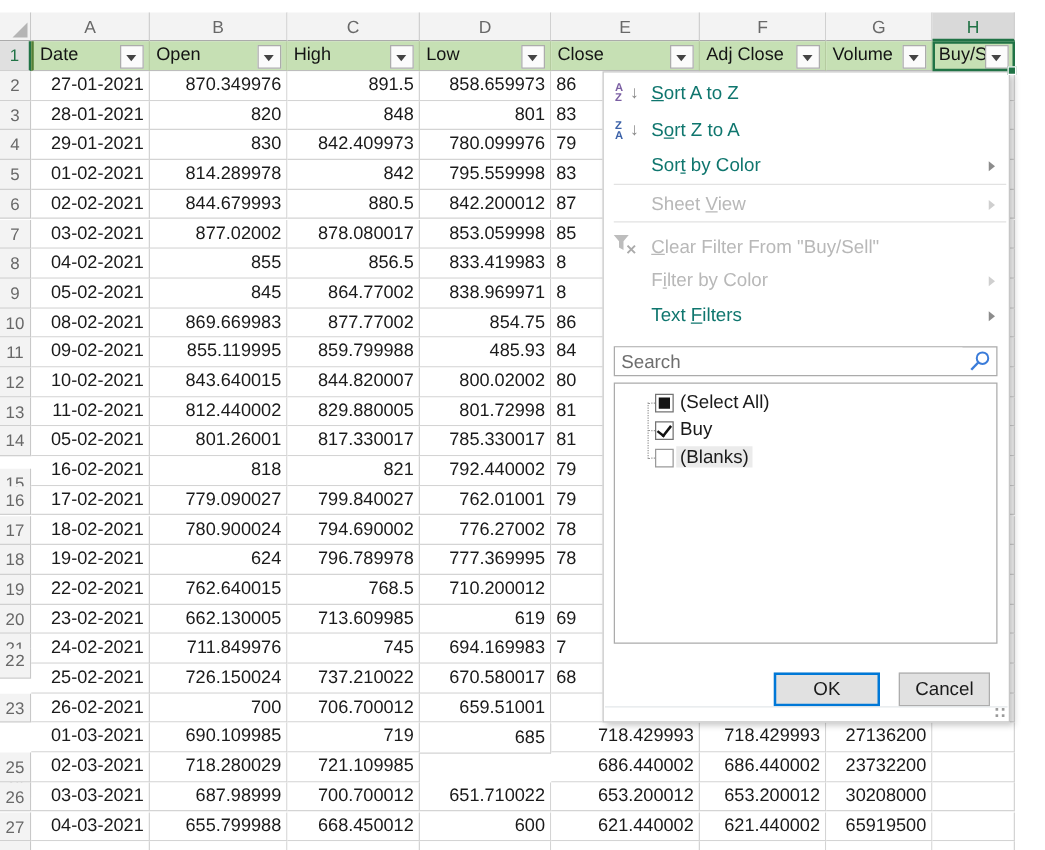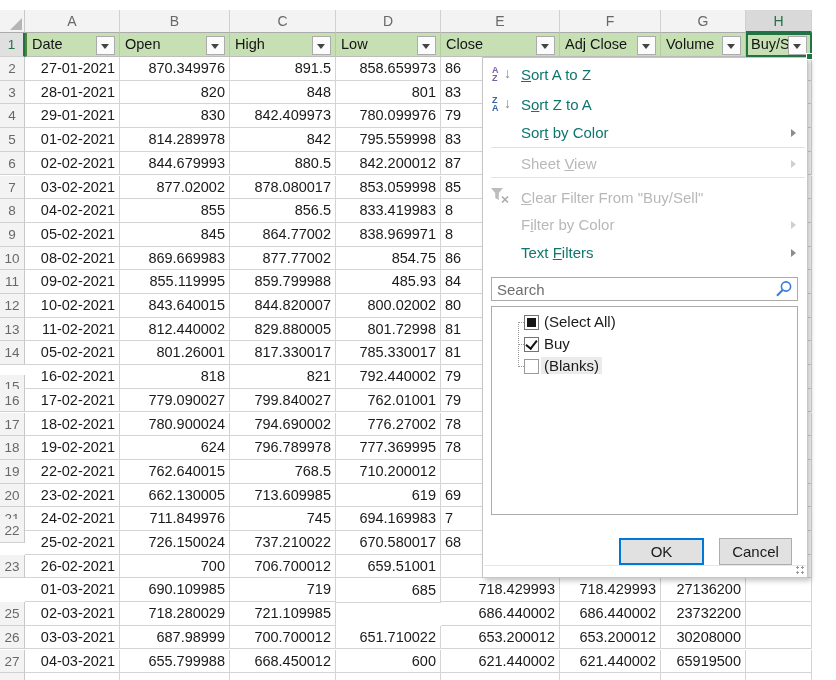--- a/index.html
+++ b/index.html
@@ -129,21 +129,21 @@
       <div class="gut" style="top: 294px; height: 23.7px; line-height: 23.7px;">12</div>
       <div class="gut" style="top: 317.7px; height: 23.7px; line-height: 23.7px;">13</div>
       <div class="gut" style="top: 341.4px; height: 23.7px; line-height: 23.7px;">14</div>
       <div class="gut" style="top: 375px; height: 23.7px; line-height: 23.7px; text-decoration: underline;">15</div>
       <div class="gut" style="top: 388.8px; height: 23.7px; line-height: 23.7px;">16</div>
       <div class="gut" style="top: 412.5px; height: 23.7px; line-height: 23.7px;">17</div>
       <div class="gut" style="top: 436.2px; height: 23.7px; line-height: 23.7px;">18</div>
       <div class="gut" style="top: 459.9px; height: 23.7px; line-height: 23.7px;">19</div>
       <div class="gut" style="top: 483.6px; height: 23.7px; line-height: 23.7px;">20</div>
       <div class="gut" style="top: 507.3px; height: 23.7px; line-height: 23.7px;">21</div>
-      <div class="gut" style="top: 519px; height: 23.7px; line-height: 23.7px;">22</div>
+      <div class="gut" style="top: 519px; height: 23.7px; line-height: 23.7px; font-family: Liberation Mono, monospace;">22</div>
       <div class="gut" style="top: 554.7px; height: 23.7px; line-height: 23.7px;">23</div>
       <div class="gut" style="top: 578.4px; height: 23.7px; line-height: 23.7px; margin-top: 36px;">24</div>
       <div class="gut" style="top: 602.1px; height: 23.7px; line-height: 23.7px;">25</div>
       <div class="gut" style="top: 625.8px; height: 23.7px; line-height: 23.7px;">26</div>
       <div class="gut" style="top: 649.5px; height: 23.7px; line-height: 23.7px;">27</div>
       <div class="gut" style="top: 673.2px; height: 23.7px;"></div>
     </div>
   <div id="headerrow">
       <div class="th first" style="left: 25px; width: 95px;"><span>Date</span></div>
       <div class="fbtn" style="left: 96px; top: 36px;">

